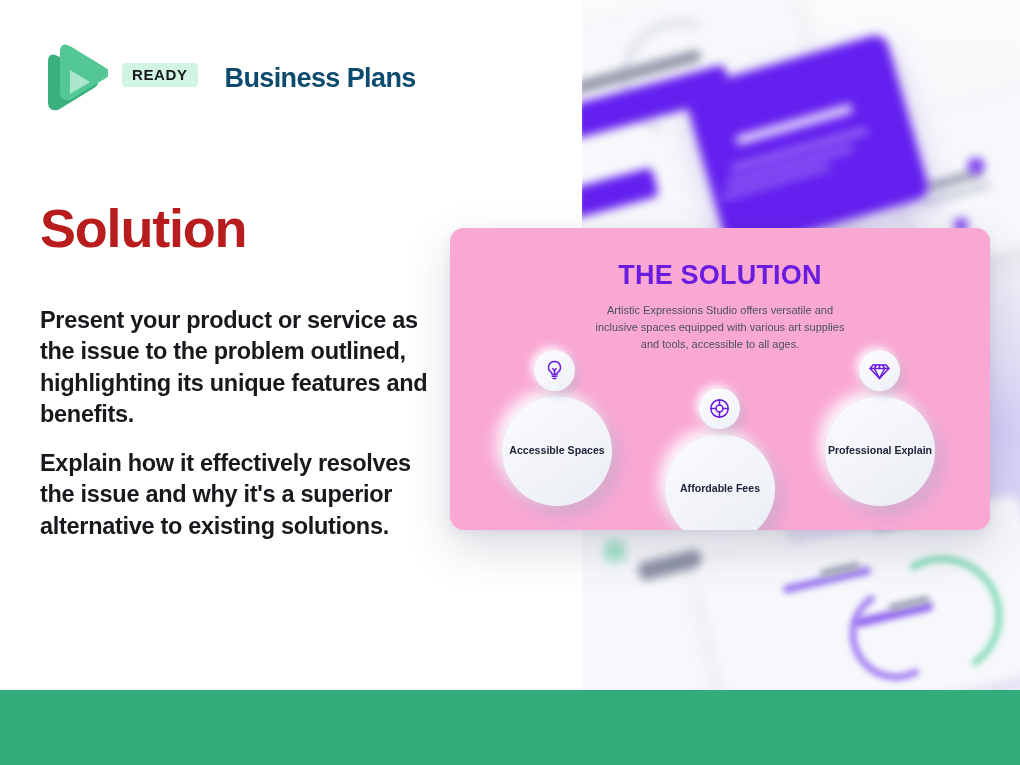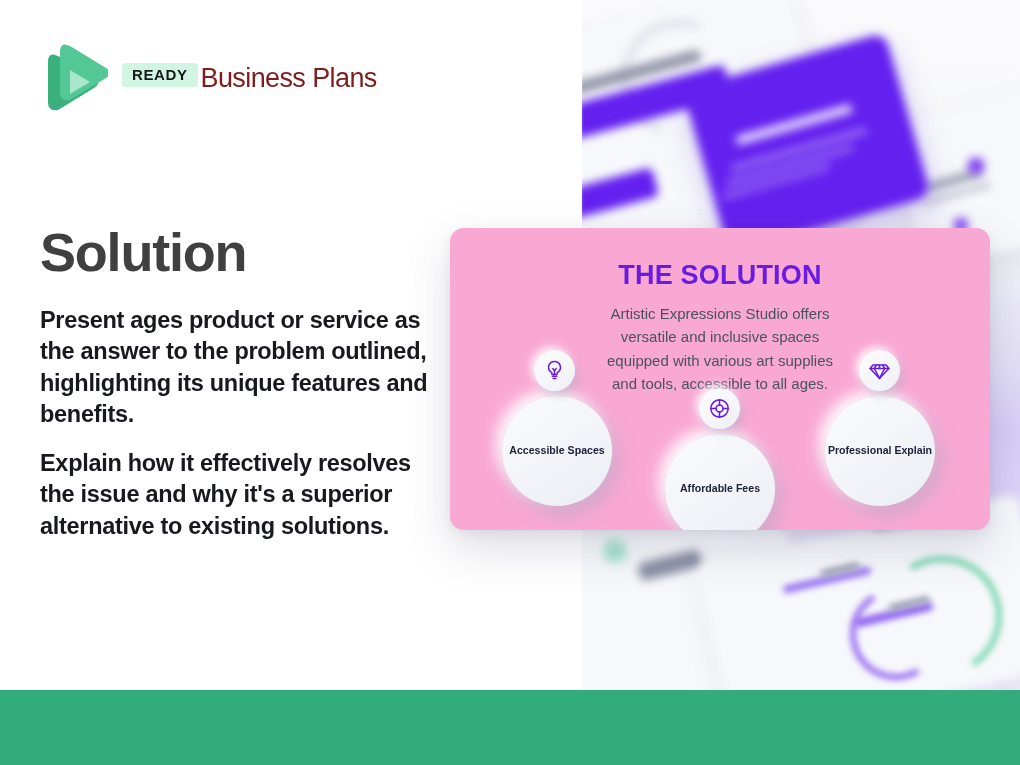--- a/index.html
+++ b/index.html
@@ -86,47 +86,47 @@
   
   .logo { position:absolute; left:40px; top:40px; z-index:10; display:flex; align-items:center; gap:14px; }
   .logo-mark { width:68px; height:76px; position:relative; flex:0 0 auto; }
   .logo-text { display:flex; flex-direction:row; gap:3px; }
   .badge-ready {
     align-self:flex-start;
     background:#d2f5e3; color:#161a1d;
     font-size:15px; font-weight:700; letter-spacing:.6px;
     padding:3px 10px 4px; border-radius:4px;
   }
-  .brand-name { font-size:27px; font-weight:400; color:#7f1d1d; letter-spacing:-.6px; }
+  .brand-name { font-size:27px; font-weight:700; color:#0c4a6e; letter-spacing:-.6px;margin-left:24px; }
 
   
   .headline {
-    position:absolute; left:40px; top:224px; z-index:10;
-    font-size:54px; font-weight:800; color:#404040; letter-spacing:-1.2px; line-height:1.05;
+    position:absolute; left:40px; top:200px; z-index:10;
+    font-size:54px; font-weight:800; color:#b91c1c; letter-spacing:-1.2px; line-height:1.05;
   }
   .body-copy { position:absolute; left:40px; top:305px; width:400px; z-index:10; }
   .body-copy p {
     font-size:23.5px; font-weight:700; color:#17191d; line-height:1.33; letter-spacing:-.3px;
   }
   .body-copy p + p { margin-top:18px; }
 
   
   .slide-card {
     position:absolute; left:450px; top:228px; width:540px; height:302px; z-index:8;
     background:#f9a8d4; border-radius:14px;
     box-shadow: 0 18px 45px rgba(60,60,100,.18), 0 3px 10px rgba(60,60,100,.08);
     overflow:hidden;
   }
   .slide-title {
     text-align:center; margin-top:32px;
     font-size:27px; font-weight:800; color:#6a1be0; letter-spacing:.2px;
   }
   .slide-desc {
     margin:11px auto 0; width:252px; text-align:center;
-    font-size:15px; line-height:1.55; color:#4a5160; font-weight:400;
+    font-size:11px; line-height:1.55; color:#4a5160; font-weight:400;
   }
   .nodes { position:absolute; left:0; top:110px; width:540px; height:192px; }
   .link-line { position:absolute; border-bottom:1.5px solid rgba(188,195,212,.55); border-radius:50%; }
   .link-1 { left:156px; top:172px; width:120px; height:44px; border-bottom-color:rgba(190,197,214,.5);
             border-radius:0 0 60% 60%/0 0 100% 100%; }
   .link-2 { left:284px; top:172px; width:120px; height:44px;
             border-radius:0 0 60% 60%/0 0 100% 100%; }
 
   .node { position:absolute; width:110px; height:110px; border-radius:50%;
           background: linear-gradient(145deg,#fbfcfe 0%, #eaedf4 100%);
@@ -202,21 +202,21 @@
     </div>
     <div class="logo-text">
       <span class="badge-ready">READY</span>
       <span class="brand-name">Business Plans</span>
     </div>
   </div>
 
   <h1 class="headline">Solution</h1>
 
   <div class="body-copy">
-    <p>Present ages product or service as the answer to the problem outlined, highlighting its unique features and benefits.</p>
+    <p>Present your product or service as the issue to the problem outlined, highlighting its unique features and benefits.</p>
     <p>Explain how it effectively resolves the issue and why it's a superior alternative to existing solutions.</p>
   </div>
 
   <div class="slide-card">
     <div class="slide-title">THE SOLUTION</div>
     <div class="slide-desc">Artistic Expressions Studio offers versatile and inclusive spaces equipped with various art supplies and tools, accessible to all ages.</div>
 
     <div class="nodes">
       <div class="link-line link-1"></div>
       <div class="link-line link-2"></div>

